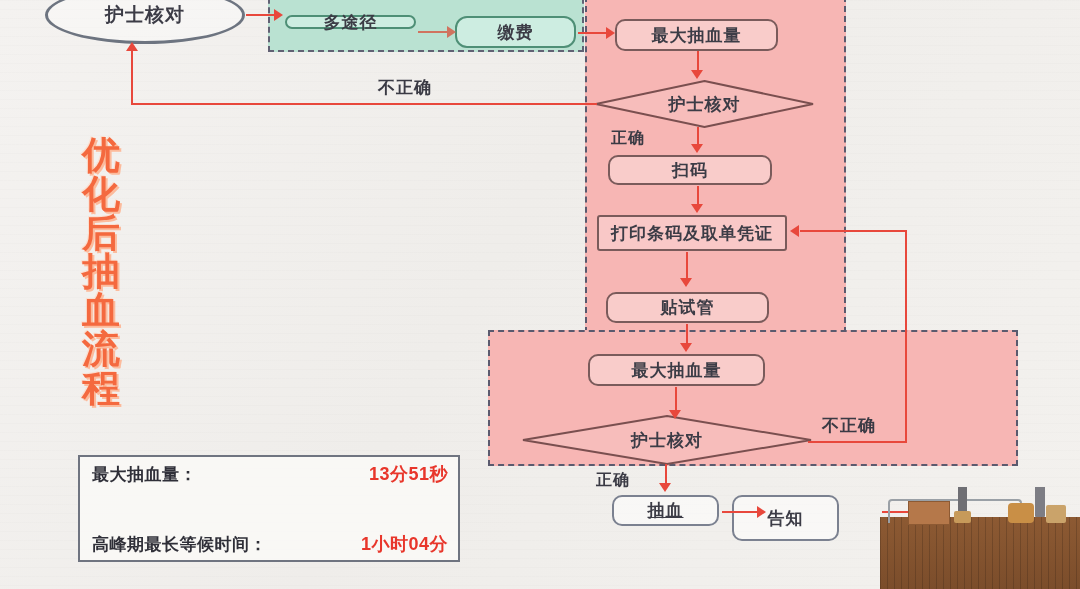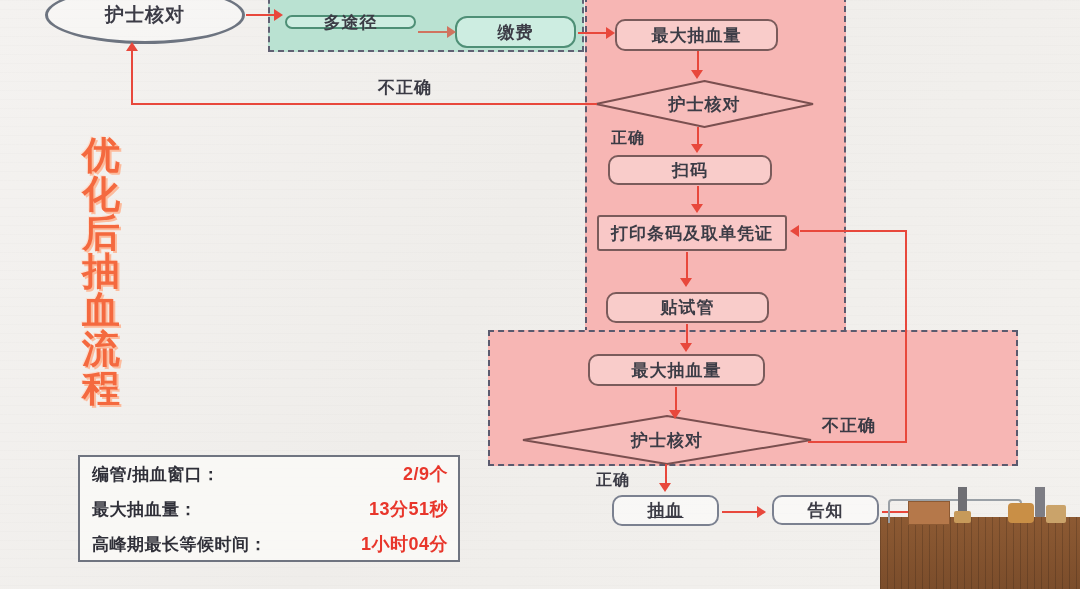--- a/index.html
+++ b/index.html
@@ -132,21 +132,21 @@
     </svg>
     <div class="diamond-label" style="font-size:17px;">
       <span>护士核对</span>
     </div>
   </div>
 
   <div class="node rect plain" style="left:612px;top:495px;width:107px;height:31px;font-size:17px;text-decoration:underline;">
     <span>抽血</span>
   </div>
 
-  <div class="node rect plain" style="left:772px;top:495px;width:107px;height:30px;font-size:17px;">
+  <div class="node rect plain" style="left:732px;top:495px;width:107px;height:46px;font-size:17px;">
     <span>告知</span>
   </div>
 
   <div class="ln h" style="left:246px;top:14px;width:30px;"></div>
   <div class="arrow right" style="left:274px;top:9px;"></div>
 
   <div class="ln h soft" style="left:418px;top:31px;width:32px;"></div>
   <div class="arrow right soft" style="left:447px;top:26px;"></div>
 
   <div class="ln h" style="left:578px;top:32px;width:32px;"></div>
@@ -187,24 +187,20 @@
   <div class="elabel" style="left:596px;top:470px;font-size:16px;">正确</div>
 
   <div class="ln h" style="left:722px;top:511px;width:38px;"></div>
   <div class="arrow right" style="left:757px;top:506px;"></div>
 
   <div class="ln h" style="left:882px;top:511px;width:36px;"></div>
   <div class="arrow right" style="left:915px;top:506px;"></div>
 
   <div id="stats">
     <div class="srow">
-      <span class="slab">编管/抽血窗口：</span>
-      <span class="sval">2/9个</span>
-    </div>
-    <div class="srow">
       <span class="slab">最大抽血量：</span>
       <span class="sval">13分51秒</span>
     </div>
     <div class="srow">
       <span class="slab">高峰期最长等候时间：</span>
       <span class="sval">1小时04分</span>
     </div>
   </div>
 
   <div id="photo">

